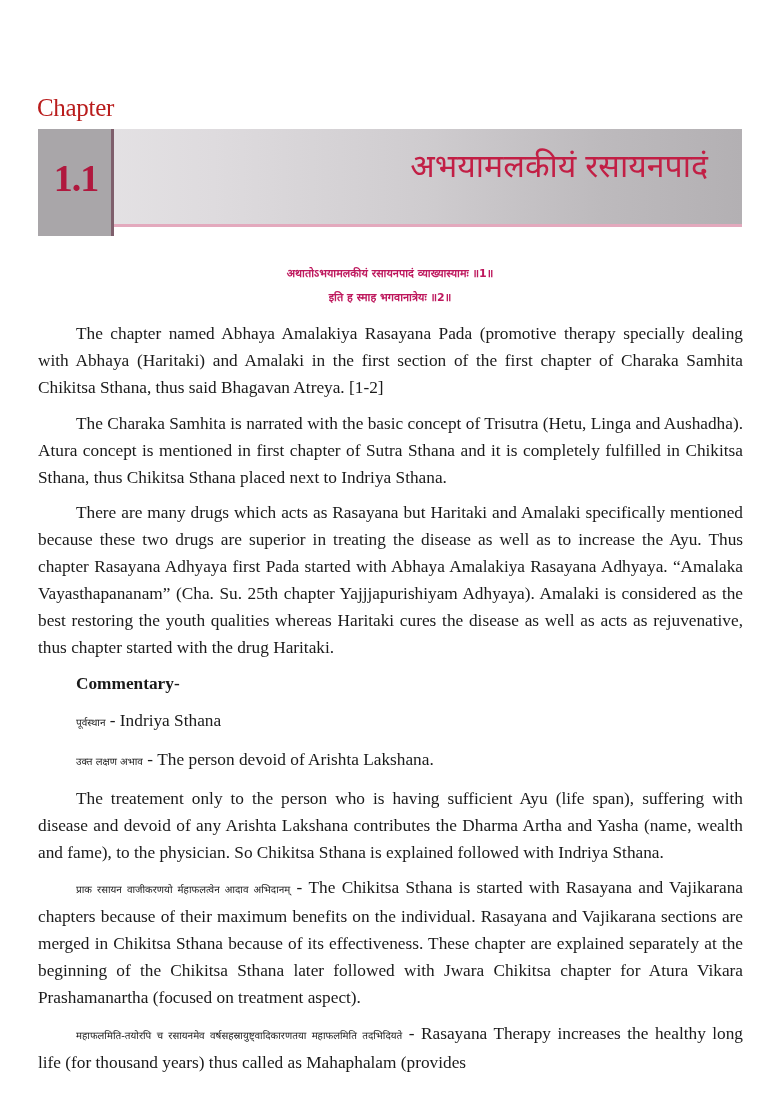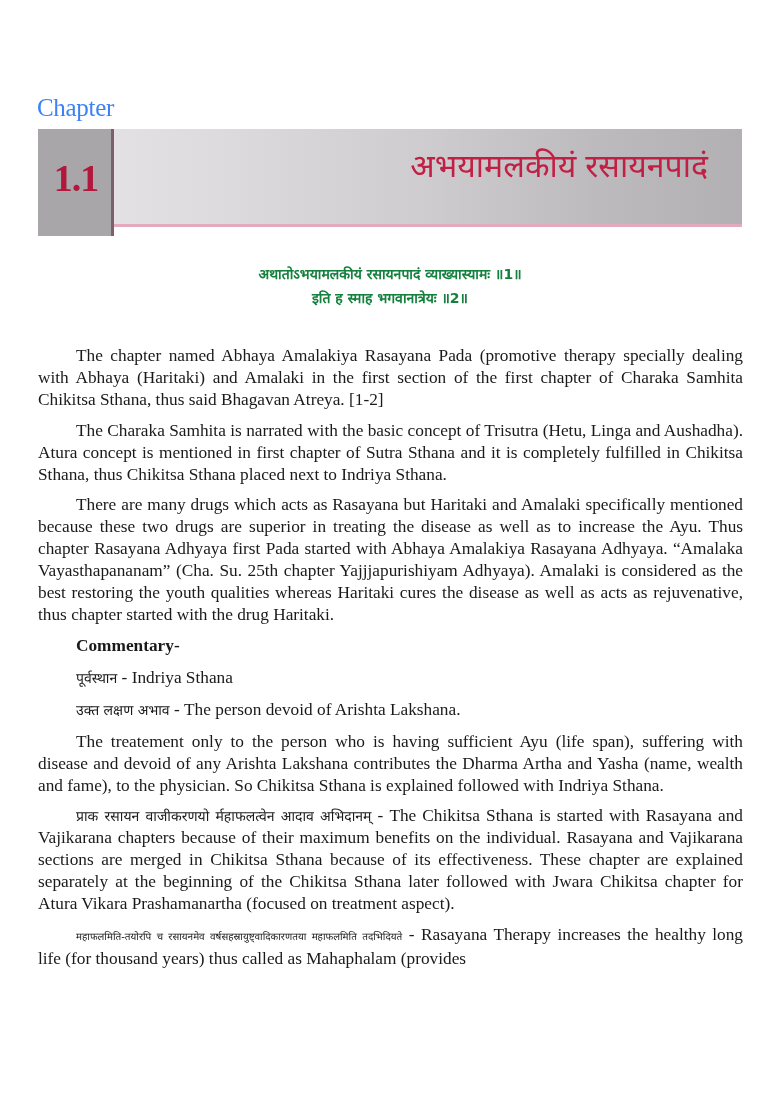--- a/index.html
+++ b/index.html
@@ -13,21 +13,21 @@
       position: relative;
       overflow: hidden;
       font-family: "Liberation Serif", "DejaVu Serif", serif;
       color: #1a1a1a;
     }
     .chapter-label {
       position: absolute;
       left: 37px;
       top: 94px;
       font-size: 25px;
-      color: #3b82f6;
+      color: #b91c1c;
       letter-spacing: -0.3px;
     }
     .chapter-banner {
       position: absolute;
       left: 38px;
       top: 129px;
       width: 704px;
       height: 98px;
       background: linear-gradient(90deg, #e7e5e7 0%, #dedbde 25%, #cfcccf 55%, #bdbabd 80%, #b3b0b3 100%);
       border-bottom: 3px solid #e3a9bd;
@@ -73,49 +73,48 @@
       word-spacing: 8px;
       white-space: nowrap;
     }
     .verse-block {
       position: absolute;
       left: 0;
       top: 262px;
       width: 780px;
       text-align: center;
       font-family: "DejaVu Sans", sans-serif;
-      font-size: 14px;
+      font-size: 11px;
       font-weight: bold;
       line-height: 24px;
-      color: #15803d;
+      color: #be185d;
     }
     .content {
       position: absolute;
       left: 38px;
       top: 320px;
       width: 705px;
       font-size: 17.3px;
-      line-height: 22px;
+      line-height: 27px;
       text-align: justify;
-      margin-top: 25px;
     }
     .content p {
       margin: 0 0 8.5px 0;
       text-indent: 38px;
     }
     .content p.commentary-heading {
       font-weight: bold;
       margin-bottom: 10px;
     }
     .content p.term-line {
       margin-bottom: 10px;
     }
     .deva {
       font-family: "DejaVu Sans", sans-serif;
-      font-size: 14px;
+      font-size: 10px;
     }
   </style>
 </head>
 <body>
 
 <div class="chapter-label">Chapter</div>
 
 <div class="chapter-banner">
   <div class="chapter-number-box">
     <div class="chapter-number">1.1</div>

